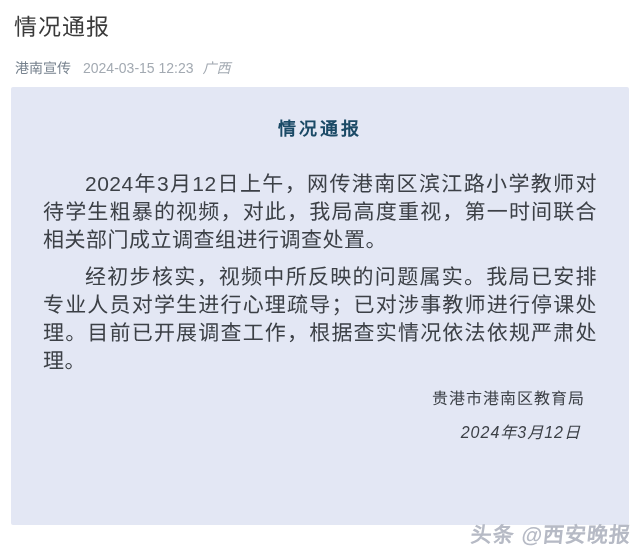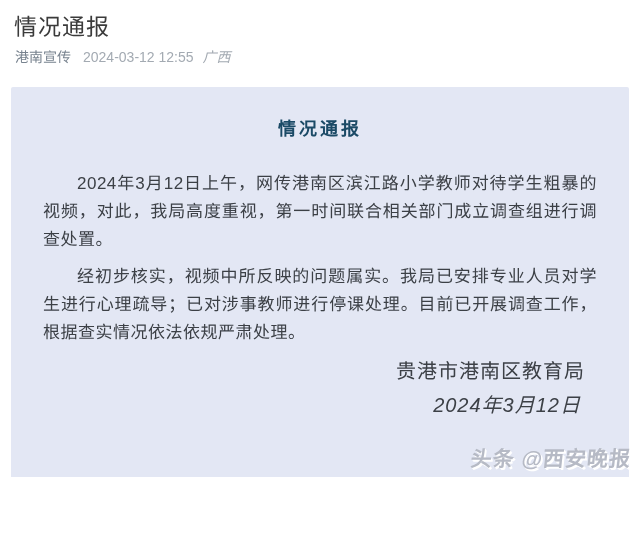--- a/index.html
+++ b/index.html
@@ -4,37 +4,37 @@
 <style>
   html, body {
     margin: 0;
     padding: 0;
     background: #ffffff;
     font-family: "Liberation Sans", "DejaVu Sans", sans-serif;
   }
   .page {
     position: relative;
     width: 640px;
-    height: 477px;
+    height: 553px;
     background: #ffffff;
     overflow: hidden;
   }
   .page-title {
     position: absolute;
     left: 14px;
     top: 8px;
     font-size: 23px;
     font-weight: 500;
     color: #3b3b3b;
     letter-spacing: 1px;
   }
   .byline {
     position: absolute;
     left: 15px;
-    top: 46px;
+    top: 57px;
     font-size: 14px;
     display: flex;
     align-items: baseline;
   }
   .byline .source {
     color: #78838f;
     margin-right: 12px;
     cursor: pointer;
   }
   .byline .datetime {
@@ -59,31 +59,31 @@
   .notice-heading {
     margin: 0 0 30px 0;
     text-align: center;
     font-size: 18px;
     font-weight: 700;
     color: #1b4a66;
     letter-spacing: 3px;
   }
   .notice-body p {
     margin: 0 0 9px 0;
-    font-size: 17px;
+    font-size: 21px;
     line-height: 28px;
     color: #3c4046;
     letter-spacing: 0.5px;
     text-indent: 2em;
     text-align: justify;
   }
   .signature-block {
     padding-right: 12px;
     text-align: right;
-    font-size: 20px;
+    font-size: 16px;
     color: #3c4046;
     letter-spacing: 1px;
   }
   .signature-block .signature {
     line-height: 30px;
   }
   .signature-block .sign-date {
     line-height: 30px;
     margin-top: 4px;
     padding-right: 4px;
@@ -104,21 +104,21 @@
 </style>
 </head>
 <body>
 
 <div class="page">
 
   <div class="page-title">情况通报</div>
 
   <div class="byline">
     <span class="source">港南宣传</span>
-    <span class="datetime">2024-03-12 12:55</span>
+    <span class="datetime">2024-03-15 12:23</span>
     <span class="location">广西</span>
   </div>
 
   <div class="notice-box">
     <div class="notice-heading">情况通报</div>
 
     <div class="notice-body">
       <p>2024年3月12日上午，网传港南区滨江路小学教师对待学生粗暴的视频，对此，我局高度重视，第一时间联合相关部门成立调查组进行调查处置。</p>
       <p>经初步核实，视频中所反映的问题属实。我局已安排专业人员对学生进行心理疏导；已对涉事教师进行停课处理。目前已开展调查工作，根据查实情况依法依规严肃处理。</p>
     </div>

